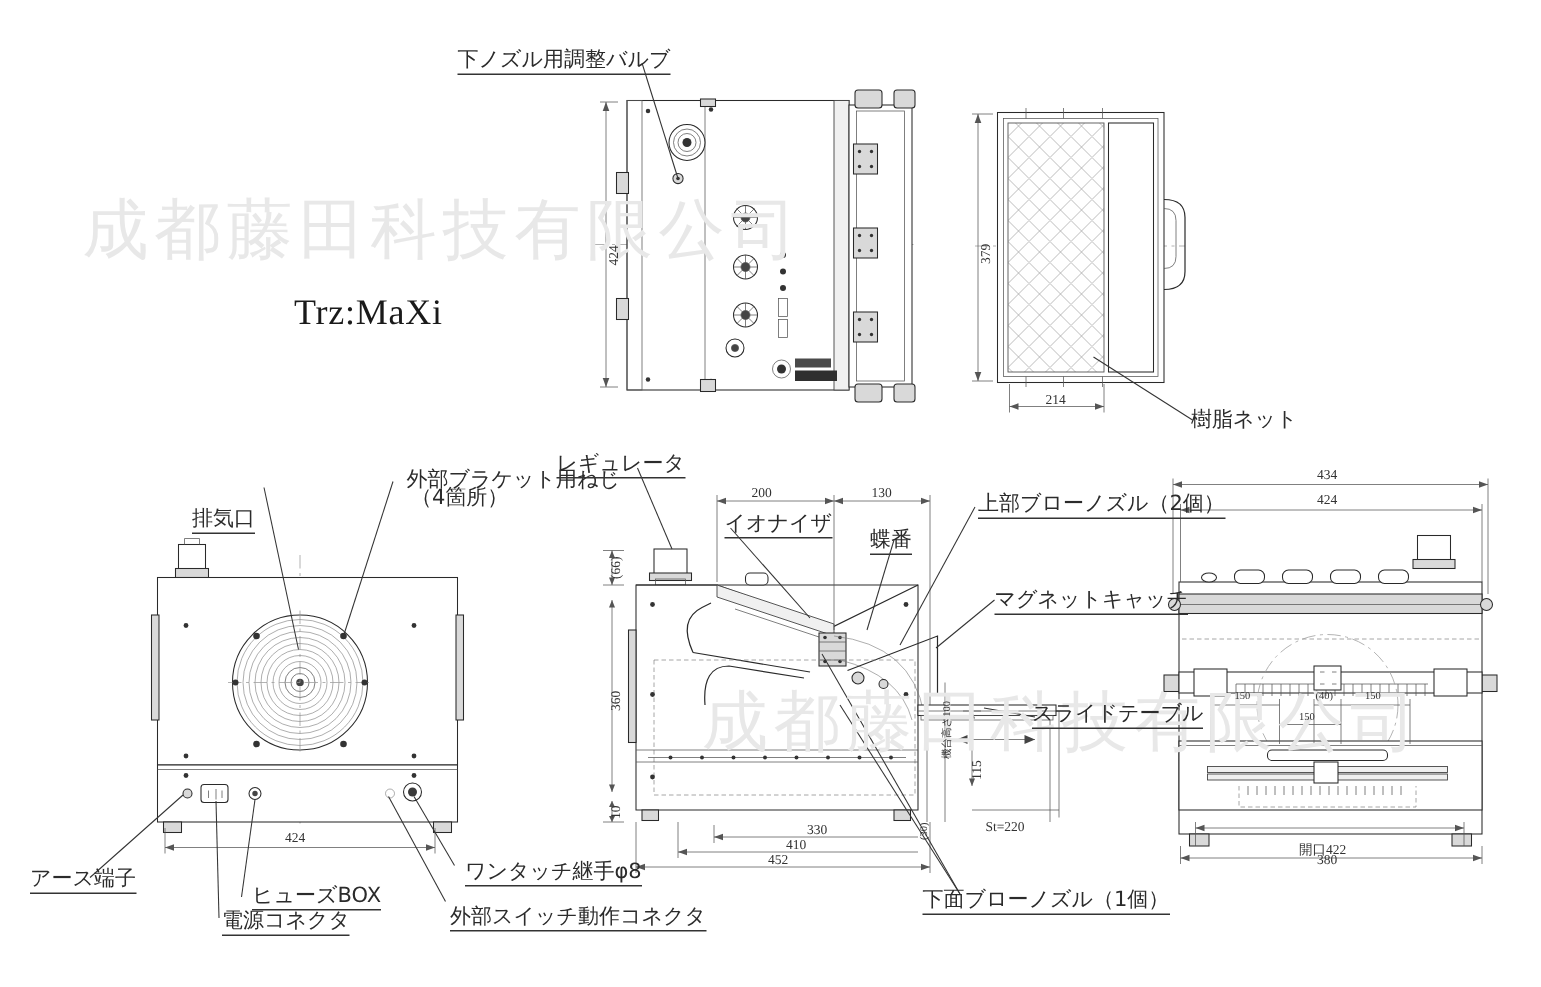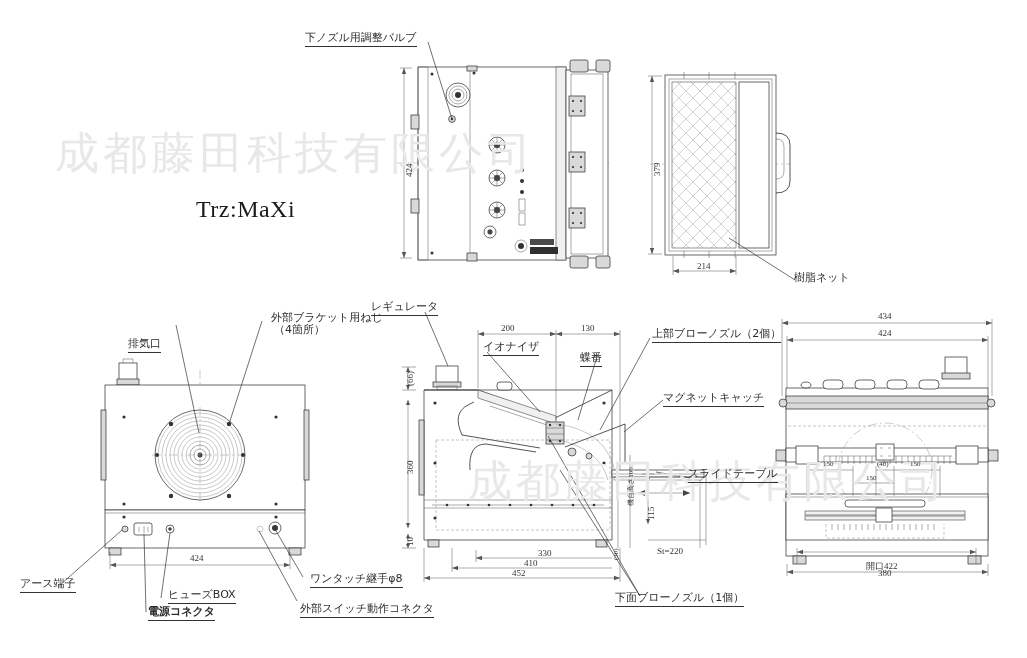--- a/index.html
+++ b/index.html
@@ -20,21 +20,21 @@
     user-select:none;
     pointer-events:none;
     z-index:1;
   }
   #wm1{left:55px;top:124px;font-size:44px;letter-spacing:4px;}
   #wm2{left:468px;top:452px;font-size:44px;letter-spacing:4px;}
   .lbl{
     position:absolute;
     color:#2b2b2b;
     font-family:"DejaVu Sans","Liberation Sans",sans-serif;
-    font-size:11px;
+    font-size:14px;
     white-space:nowrap;
     z-index:5;
     line-height:1.15;
   }
   .lbl.u{border-bottom:1px solid #333;padding-bottom:1px;}
   .dim{
     position:absolute;
     color:#333;
     font-family:"Liberation Serif","DejaVu Serif",serif;
     font-size:9px;
@@ -519,21 +519,21 @@
 
   <div class="dim rot" style="left:652px;top:176px;">379</div>
   <div class="dim" style="left:697px;top:261px;">214</div>
   <div class="lbl" style="left:794px;top:272px;">樹脂ネット</div>
 
   <div class="lbl u" style="left:128px;top:338px;">排気口</div>
   <div class="lbl" style="left:271px;top:312px;">外部ブラケット用ねじ</div>
   <div class="lbl" style="left:274px;top:324px;">（4箇所）</div>
   <div class="dim" style="left:190px;top:553px;">424</div>
   <div class="lbl u" style="left:20px;top:578px;">アース端子</div>
-  <div class="lbl u" style="left:148px;top:606px;font-weight:bold;">電源コネクタ</div>
+  <div class="lbl u" style="left:148px;top:606px;">電源コネクタ</div>
   <div class="lbl u" style="left:168px;top:589px;">ヒューズBOX</div>
   <div class="lbl u" style="left:310px;top:573px;">ワンタッチ継手φ8</div>
   <div class="lbl u" style="left:300px;top:603px;">外部スイッチ動作コネクタ</div>
 
   <div class="lbl u" style="left:371px;top:301px;">レギュレータ</div>
   <div class="lbl u" style="left:483px;top:341px;">イオナイザ</div>
   <div class="lbl u" style="left:580px;top:352px;">蝶番</div>
   <div class="lbl u" style="left:652px;top:328px;">上部ブローノズル（2個）</div>
   <div class="lbl u" style="left:663px;top:392px;text-align:right;">マグネットキャッチ</div>
   <div class="lbl u" style="left:688px;top:468px;">スライドテーブル</div>

